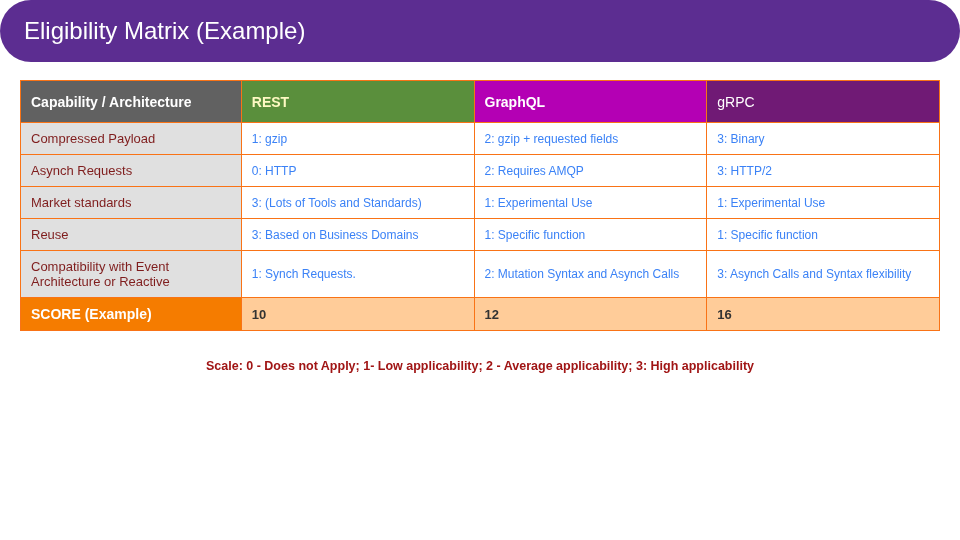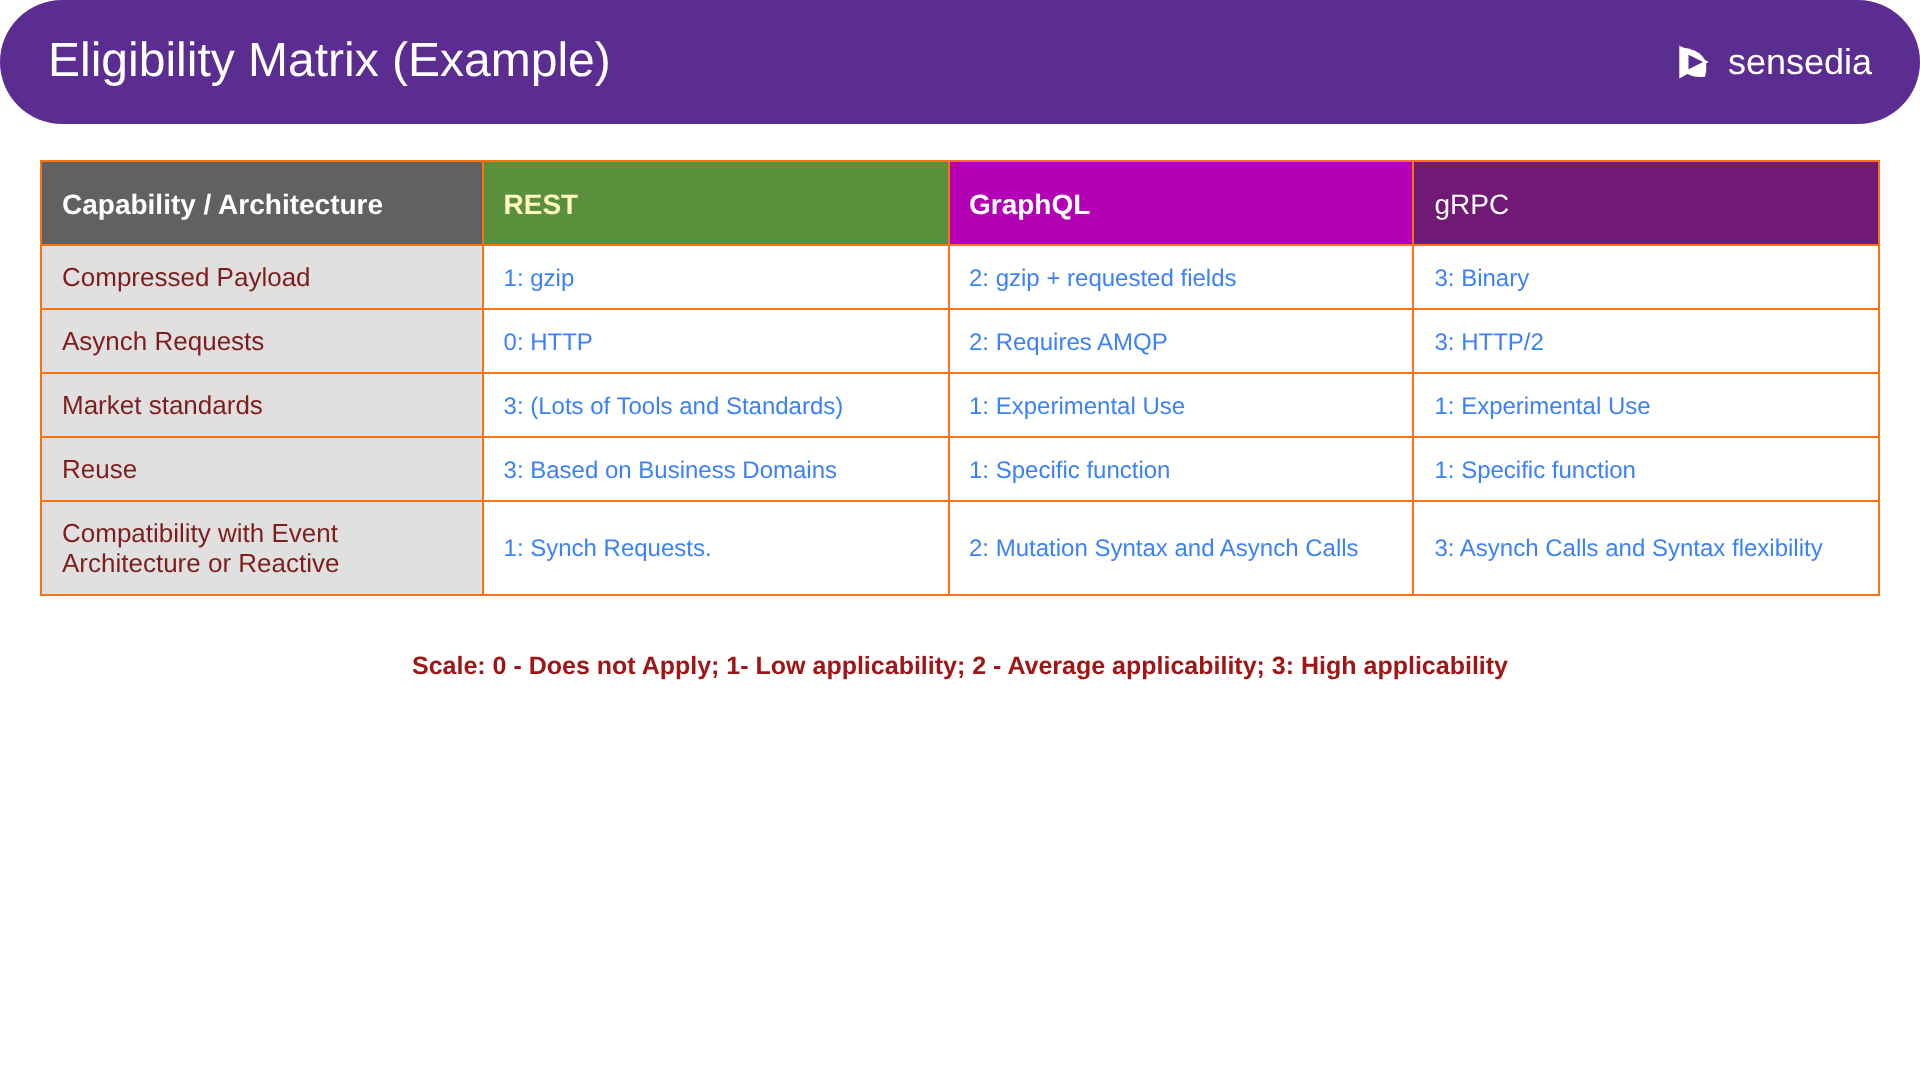--- a/index.html
+++ b/index.html
@@ -108,32 +108,20 @@
     font-weight: bold;
     padding: 18px 20px 0 20px;
     text-align: center;
   }
 </style>
 </head>
 <body>
 
 <div class="header">
   <div class="title">Eligibility Matrix (Example)</div>
-  <div class="logo">
-    <span class="logo-icon">
-      <svg viewBox="0 0 24 24" width="22" height="22">
-        <path d="M4 3 L20 12 L4 21 Z" fill="#fff" transform="rotate(0 12 12)"></path>
-        <circle cx="12" cy="12" r="10" fill="none" stroke="#fff" stroke-width="0"></circle>
-        <path d="M12 2 A10 10 0 0 1 22 12 L12 12 Z" fill="#fff" opacity="0"></path>
-        <path d="M5 4 Q22 6 18 20 Q2 22 5 4 Z" fill="#fff"></path>
-        <path d="M9 8 L17 12 L9 16 Z" fill="#5c2d91"></path>
-      </svg>
-    </span>
-    <span>sensedia</span>
-  </div>
 </div>
 
 <div class="content">
   <table>
     <thead>
       <tr>
         <th class="cap-head">Capability / Architecture</th>
         <th class="rest-head">REST</th>
         <th class="gql-head">GraphQL</th>
         <th class="grpc-head">gRPC</th>
@@ -163,17 +151,23 @@
           <td class="data-cell">3: Based on Business Domains</td>
           <td class="data-cell">1: Specific function</td>
           <td class="data-cell">1: Specific function</td>
         </tr>
         <tr>
           <td class="cap-cell">Compatibility with Event Architecture or Reactive</td>
           <td class="data-cell">1: Synch Requests.</td>
           <td class="data-cell">2: Mutation Syntax and Asynch Calls</td>
           <td class="data-cell">3: Asynch Calls and Syntax flexibility</td>
         </tr>
+        <tr class="score-row">
+          <td class="cap-cell">SCORE (Example)</td>
+          <td class="data-cell">10</td>
+          <td class="data-cell">12</td>
+          <td class="data-cell">16</td>
+        </tr>
       </tbody>
   </table>
 </div>
 
 <div class="legend">Scale: 0 - Does not Apply; 1- Low applicability; 2 - Average applicability; 3: High applicability</div>
 
 </body></html>

